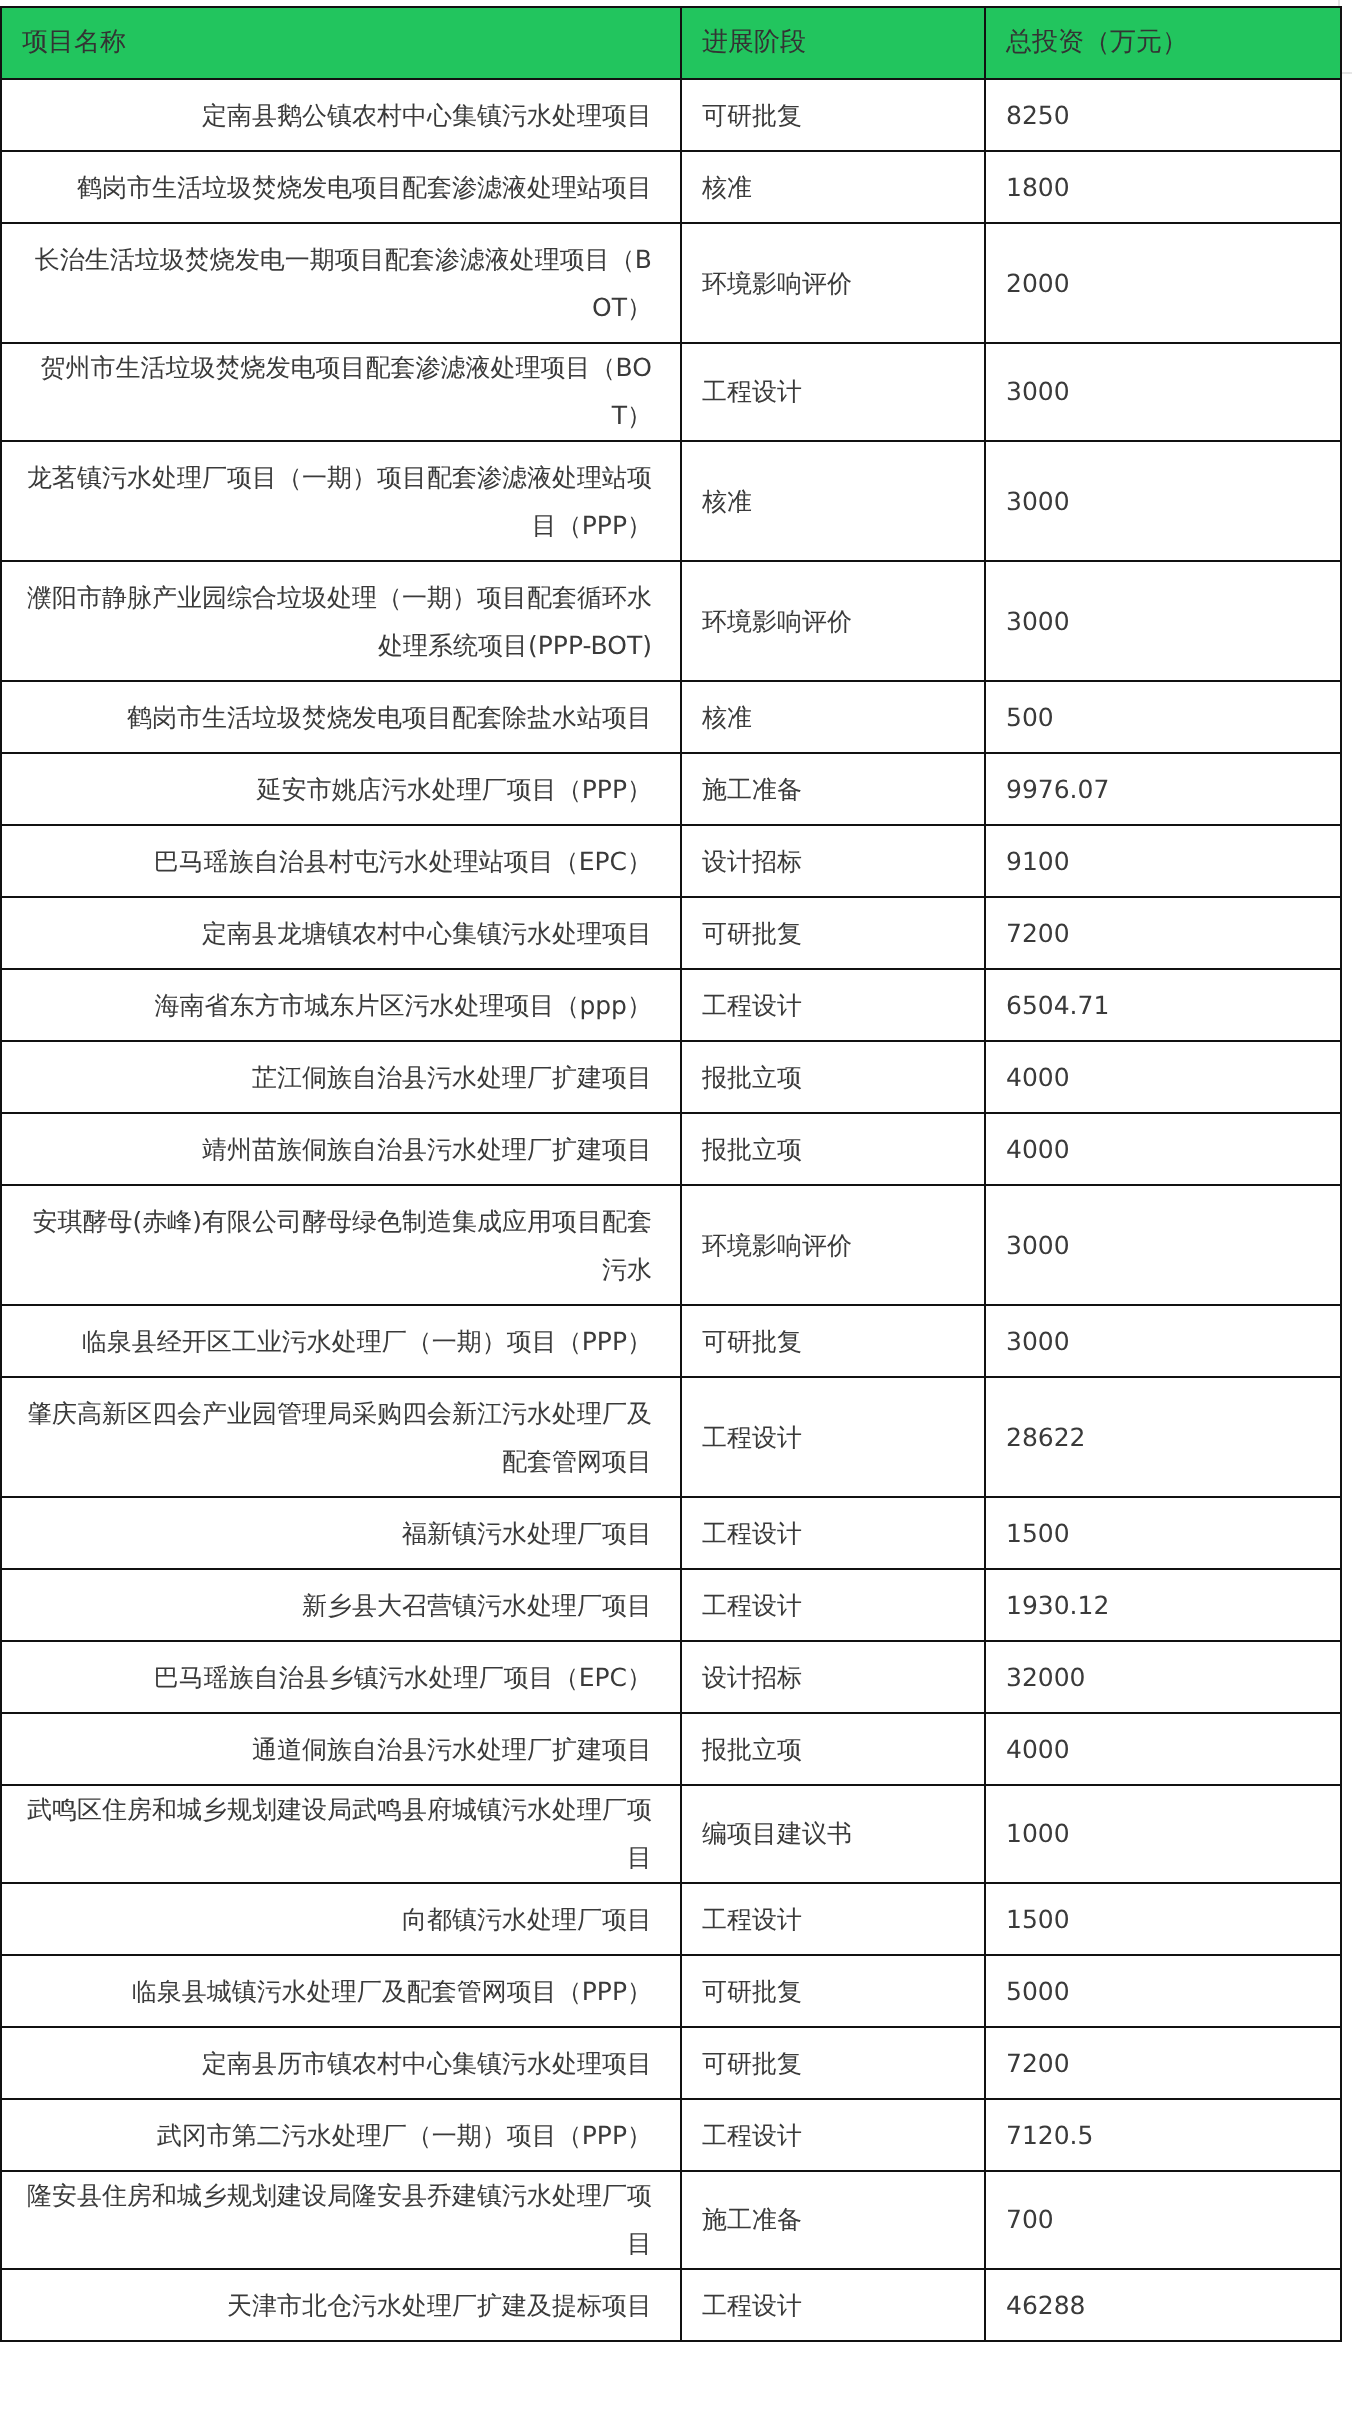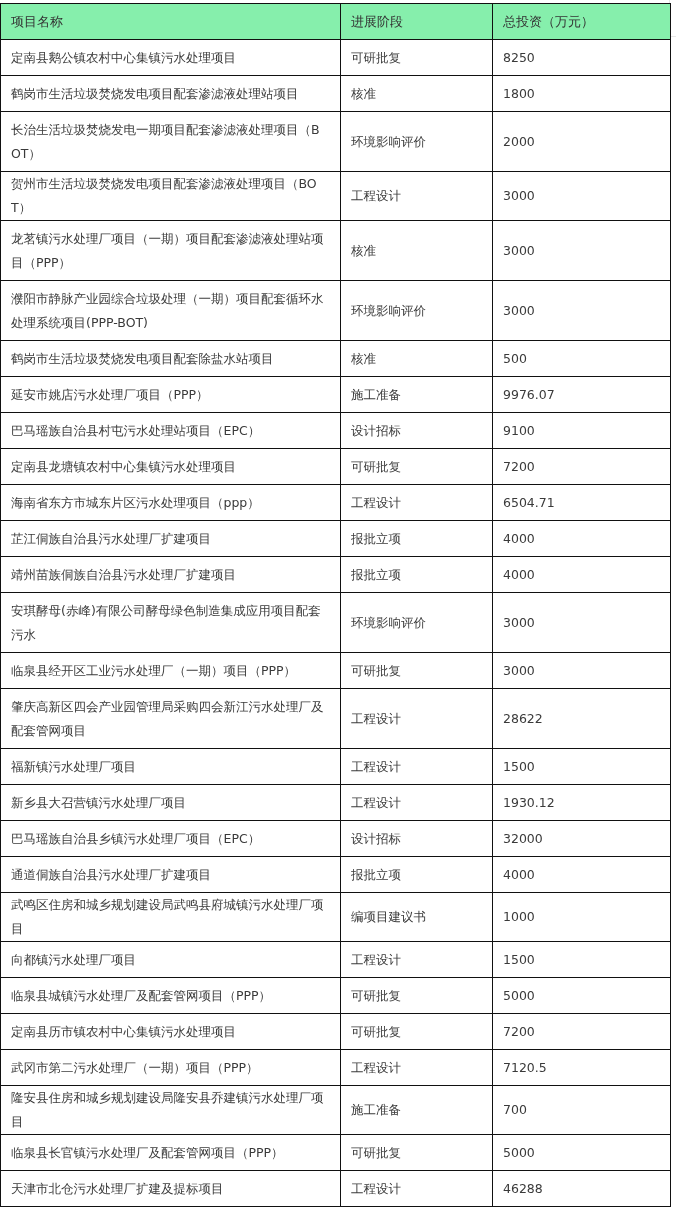--- a/index.html
+++ b/index.html
@@ -40,34 +40,35 @@
     table.projects th, table.projects td {
       border: 1px solid #111111;
       padding: 0 0 0 10px;
       text-align: left;
       vertical-align: middle;
       font-weight: normal;
       line-height: 24px;
       word-break: break-all;
     }
     table.projects th {
-      background: #86efac;
+      background: #22c55e;
       color: #333333;
       height: 35px;
       font-size: 13px;
     }
     table.projects td {
       height: 35px;
       color: #3a3a3a;
     }
     table.projects tr.tall td {
       height: 59px;
     }
     table.projects td.name-cell {
       padding-right: 14px;
+      text-align: right;
     }
   </style>
 </head>
 <body>
 
 <div class="page-edge"></div>
 
 <table class="projects">
   <colgroup>
     <col class="c-name">
@@ -206,24 +207,19 @@
       <td class="name-cell">武冈市第二污水处理厂（一期）项目（PPP）</td>
       <td>工程设计</td>
       <td>7120.5</td>
     </tr>
     <tr>
       <td class="name-cell">隆安县住房和城乡规划建设局隆安县乔建镇污水处理厂项目</td>
       <td>施工准备</td>
       <td>700</td>
     </tr>
     <tr>
-      <td class="name-cell">临泉县长官镇污水处理厂及配套管网项目（PPP）</td>
-      <td>可研批复</td>
-      <td>5000</td>
-    </tr>
-    <tr>
       <td class="name-cell">天津市北仓污水处理厂扩建及提标项目</td>
       <td>工程设计</td>
       <td>46288</td>
     </tr>
 
   </tbody>
 </table>
 
 </body></html>

